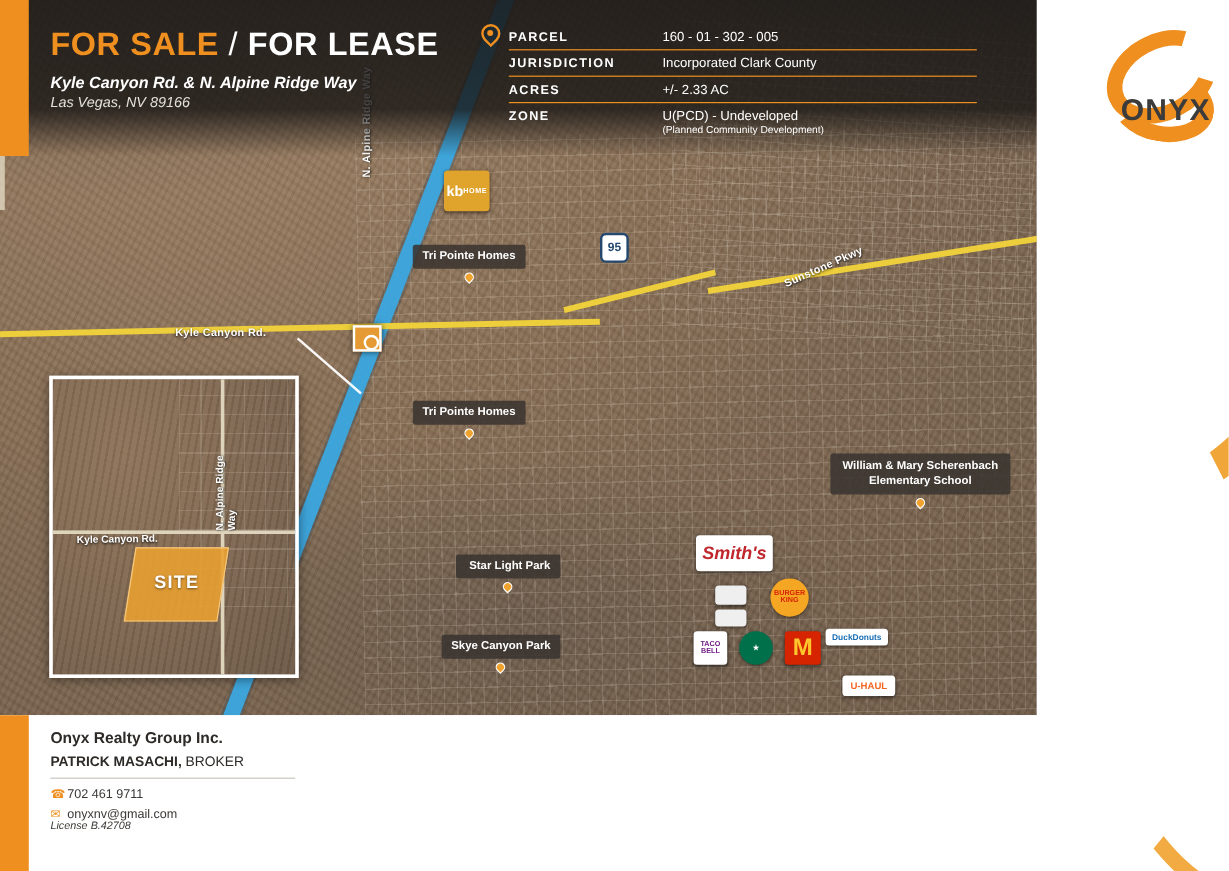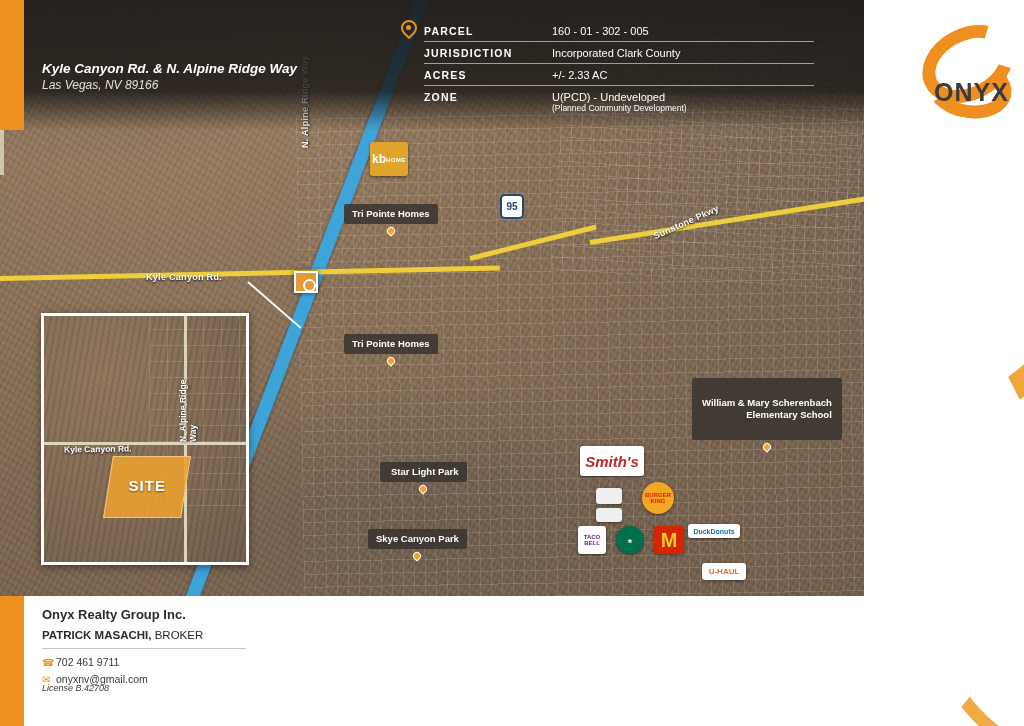--- a/index.html
+++ b/index.html
@@ -188,21 +188,21 @@
     white-space:nowrap;
     text-align:center;
     line-height:1.25;
   }
   .poi .pin{
     position:absolute; left:50%; bottom:-11px; margin-left:-4px;
     width:8px; height:8px; border-radius:50% 50% 50% 0;
     background:#f0a22e; transform:rotate(-45deg);
     border:1px solid #fff;
   }
-  .poi-school{ left:692px; top:378px; padding:19px 10px;text-align:right; }
+  .poi-school{ left:692px; top:378px; padding:5px 10px; }
 
   
   .brand{
     position:absolute; background:#ffffff; border-radius:3px;
     box-shadow:0 1px 3px rgba(0,0,0,.5);
     display:flex; align-items:center; justify-content:center;
     font-weight:bold; overflow:hidden; text-align:center;
   }
   .b-kb{ left:370px; top:142px; width:38px; height:34px; background:#e0a42c; color:#fff; font-size:12px; flex-direction:row; line-height:1; }
   .b-kb .sub{ font-size:6px; font-weight:bold; letter-spacing:.5px; margin-top:2px;}
@@ -420,20 +420,23 @@
     <div class="inset-label il-alpine">N. Alpine Ridge Way</div>
     <div class="site-box">
       <div class="txt">SITE</div>
     </div>
   </div>
 </div>
 
 <div class="header">
   <div class="hl-bar"></div>
 
+  <div class="title">
+    <span>FOR SALE</span><span class="slash"> / </span><span class="lease">FOR LEASE</span>
+  </div>
   <div class="subtitle">Kyle Canyon Rd. &amp; N. Alpine Ridge Way</div>
   <div class="subtitle2">Las Vegas, NV 89166</div>
 
   <div class="pin-icon">
     <div class="head"></div>
       <div class="dot"></div>
   </div>
 
   <div class="specs">
     <div class="spec-row">

